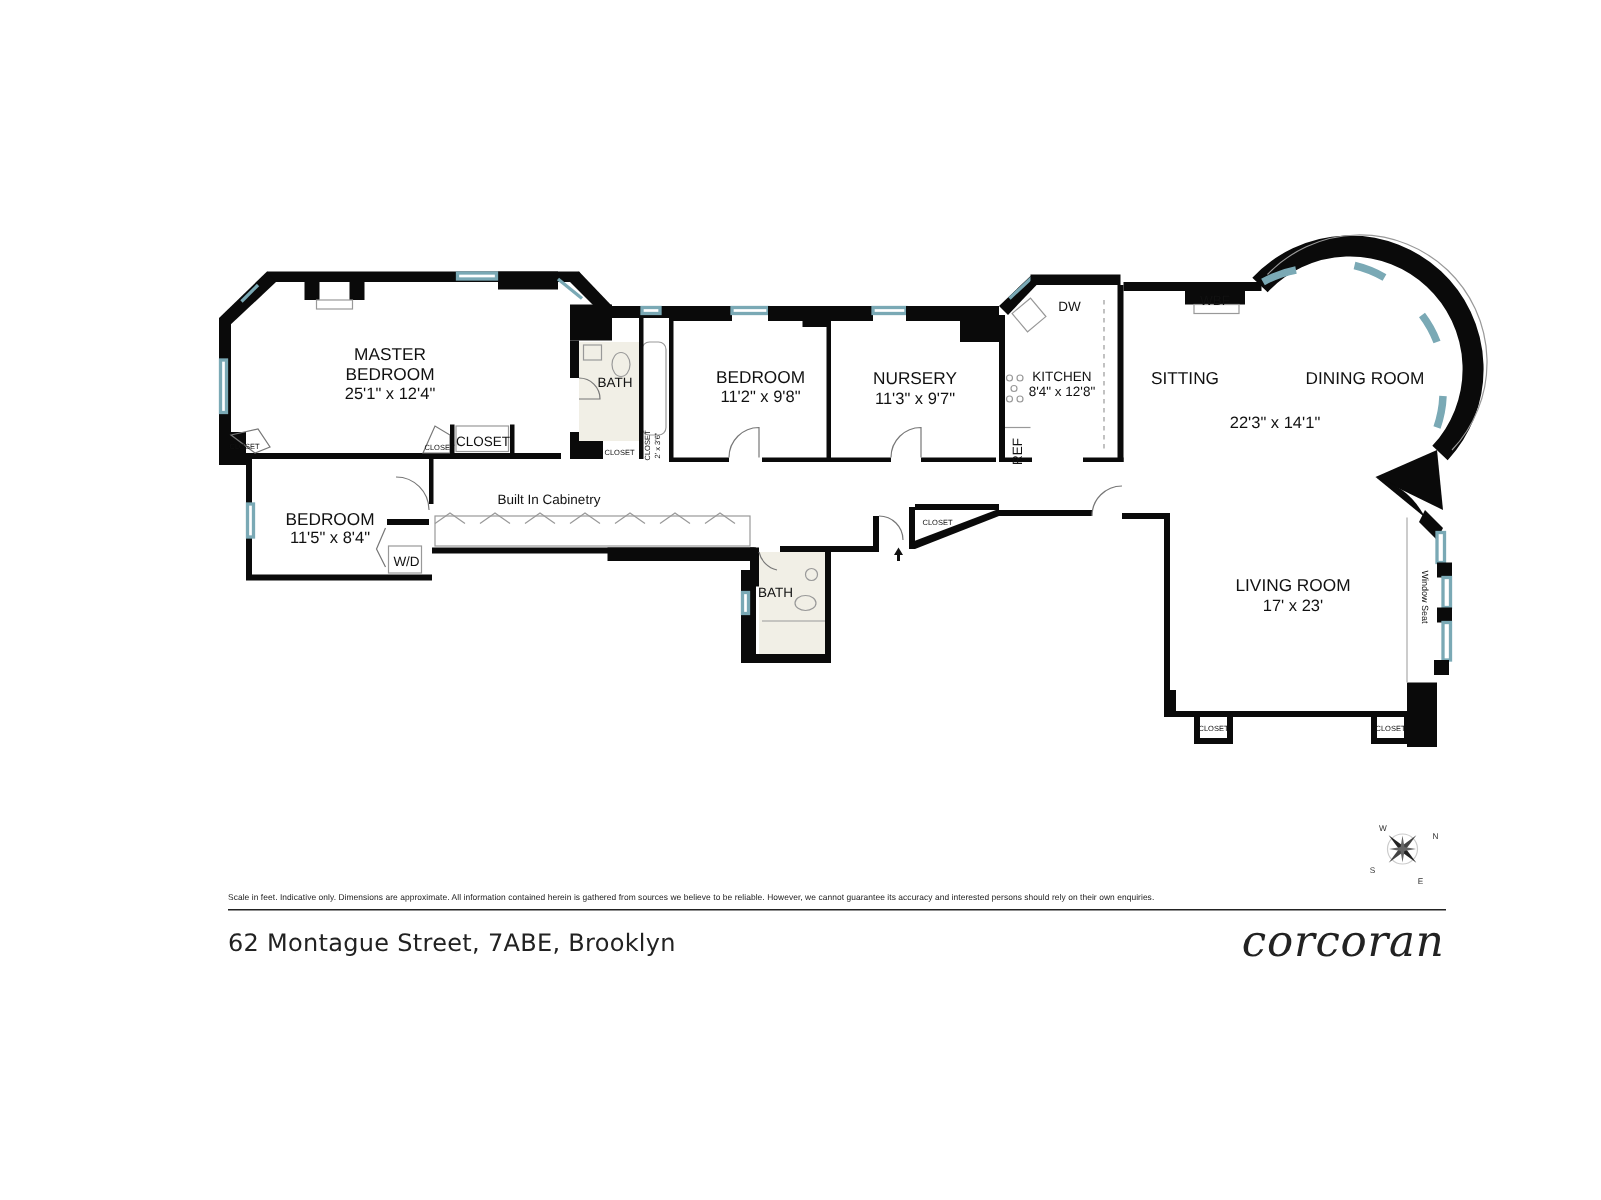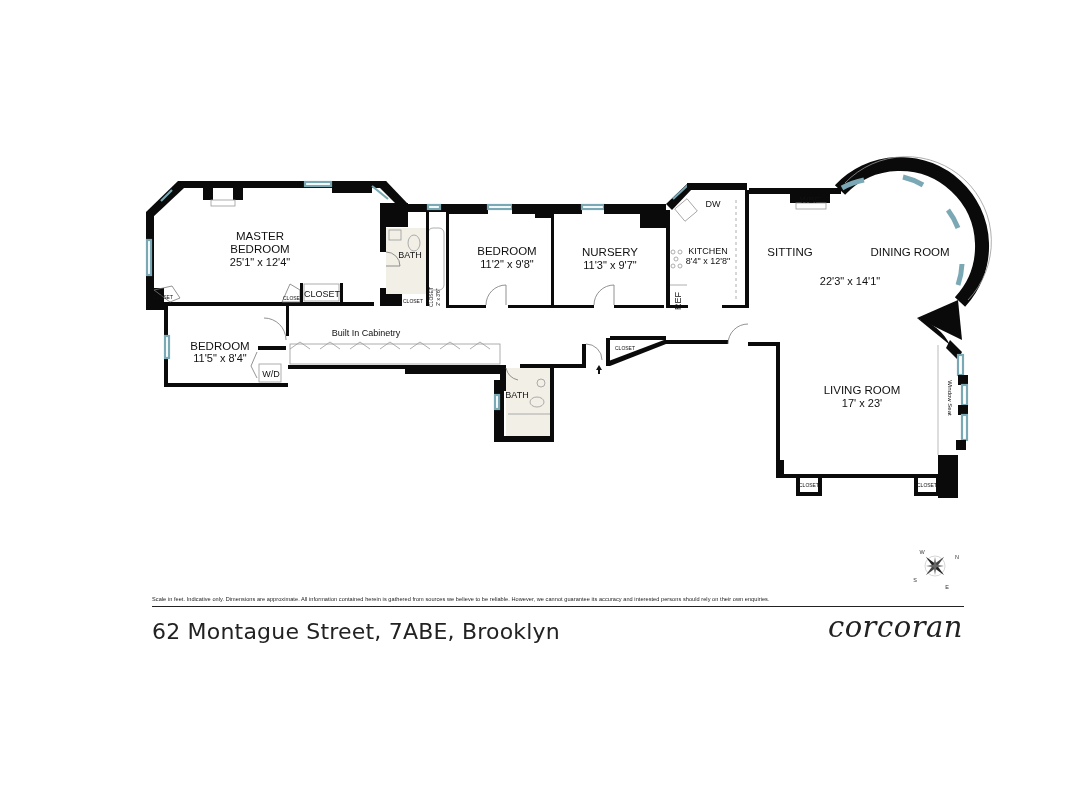--- a/index.html
+++ b/index.html
@@ -9,21 +9,21 @@
   .dim-label { font-family: "Liberation Sans", sans-serif; font-size: 11px; fill: #111; text-anchor: middle; }
   .small-label { font-family: "Liberation Sans", sans-serif; font-size: 5px; fill: #111; text-anchor: middle; }
   .mid-label { font-family: "Liberation Sans", sans-serif; font-size: 9px; fill: #111; text-anchor: middle; }
   .wall { fill: #0a0a0a; }
   .window { fill: #ffffff; stroke: #7aa9b5; stroke-width: 2.2; }
   .fixture { fill: none; stroke: #999; stroke-width: 0.8; }
   .door { fill: none; stroke: #777; stroke-width: 0.8; }
   .tile { fill: #f1efe6; }
   .disclaimer { position: absolute; left: 152px; top: 596px; width: 812px; font-size: 5.6px; color: #222; white-space: nowrap; letter-spacing: 0.05px; }
   .rule { position: absolute; left: 152px; top: 606px; width: 812px; height: 0; border-top: 1.5px solid #222; }
-  .address { position: absolute; left: 152px; top: 619px; font-size: 22px; color: #222; font-family: "DejaVu Sans", sans-serif; font-weight: normal; letter-spacing: 0.2px; }
+  .address { position: absolute; left: 152px; top: 619px; font-size: 16px; color: #222; font-family: "DejaVu Sans", sans-serif; font-weight: normal; letter-spacing: 0.2px; }
   .brand { position: absolute; right: 104px; top: 610px; font-size: 29px; color: #222; font-family: "DejaVu Serif", serif; font-style: italic; letter-spacing: 0.5px; margin-left: 32px; }
   .compass-letter { font-family: "Liberation Sans", sans-serif; font-size: 5.5px; fill: #333; text-anchor: middle; }
 </style>
 </head>
 <body>
 
 <svg id="plan" viewBox="0 0 1067 800" xmlns="http://www.w3.org/2000/svg">
 
   <g>
 

